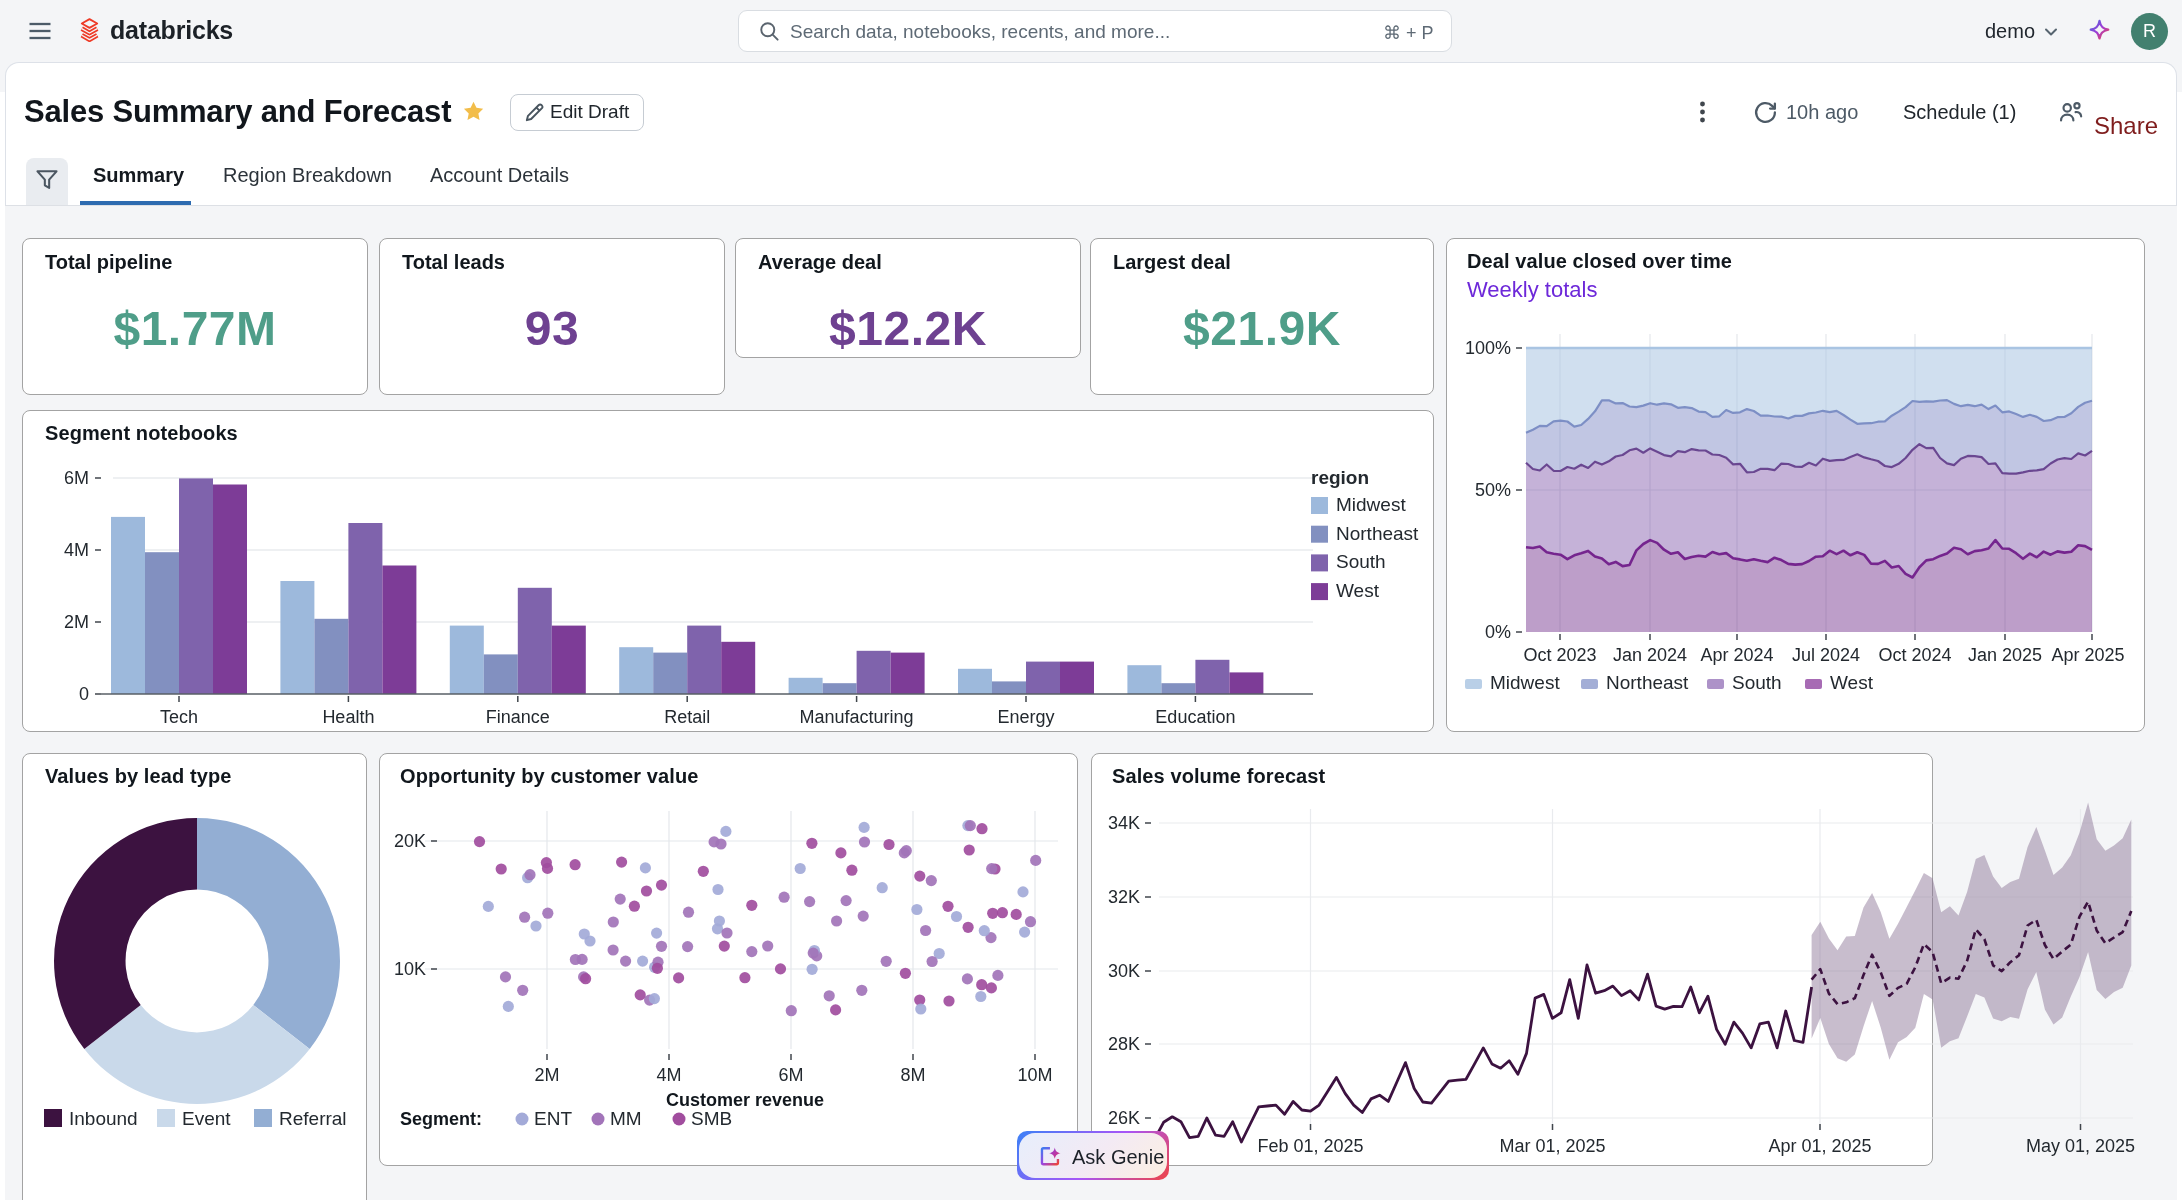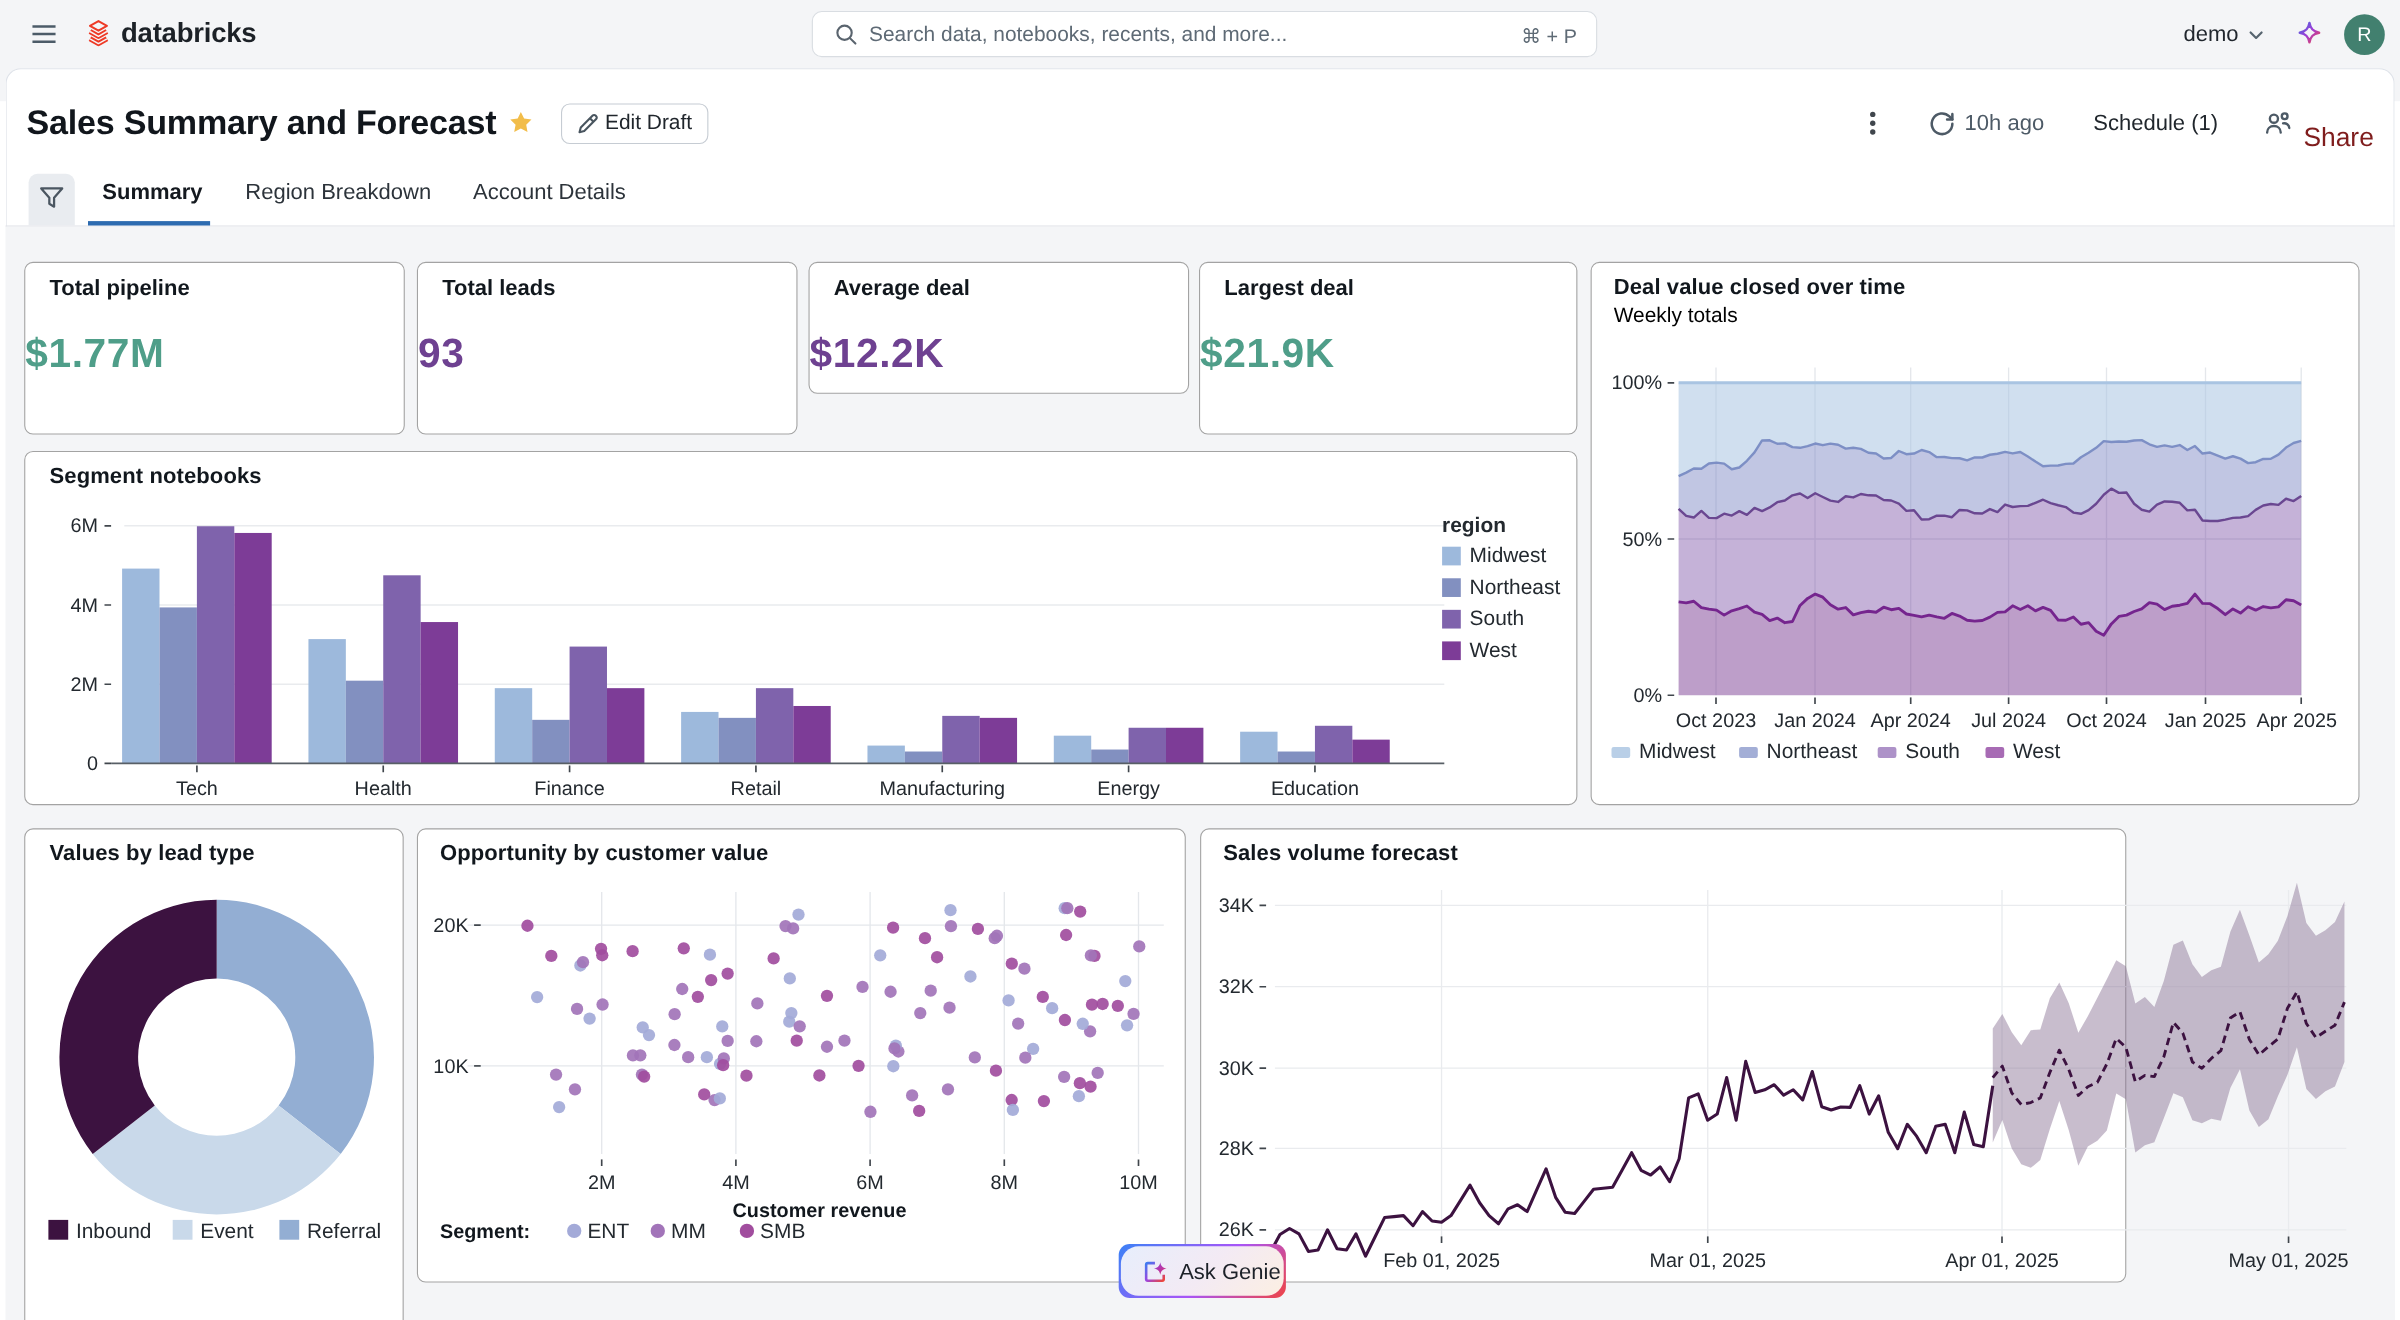--- a/index.html
+++ b/index.html
@@ -7,21 +7,21 @@
 .abs { position:absolute; }
 .topbar { position:absolute; left:0; top:0; width:2182px; height:92px; background:#f4f5f7; }
 .panel { position:absolute; left:5px; top:62px; width:2172px; height:1138px; background:#ffffff; border-radius:14px 14px 0 0; border:1px solid #dde1e8; border-bottom:none; box-sizing:border-box; }
 .canvas { position:absolute; left:5px; top:206px; width:2172px; height:994px; background:#f4f5f7; }
 .card { position:absolute; background:#ffffff; border:1px solid #a3a3a3; border-radius:8px; }
 .ctitle { position:absolute; left:22px; top:11px; font-size:20px; font-weight:bold; color:#11171d; letter-spacing:0.1px; }
 .ax { font-size:18px; fill:#23292f; }
 .axb { font-size:18px; font-weight:bold; fill:#11171d; }
 .lgt { font-size:19px; fill:#23292f; }
 .kpilabel { position:absolute; left:22px; top:12px; font-size:20px; font-weight:bold; color:#11171d; }
-.kpival { position:absolute; left:0; right:0; top:62px; text-align:left; font-size:37px; font-weight:bold; letter-spacing:0.5px; }
+.kpival { position:absolute; left:0; right:0; top:62px; text-align:center; font-size:48px; font-weight:bold; letter-spacing:0.5px; }
 .hairline { position:absolute; left:5px; top:205px; width:2172px; height:1px; background:#dde0e5; }
 </style>
 </head>
 <body>
 <div class="topbar"></div>
 
 <svg class="abs" style="left:29px;top:22px" width="22" height="18" viewBox="0 0 22 18">
   <g stroke="#4c5b68" stroke-width="2.3">
     <line x1="0.5" y1="2" x2="21.5" y2="2"></line>
     <line x1="0.5" y1="9" x2="21.5" y2="9"></line>
@@ -130,21 +130,21 @@
   <div class="kpilabel">Average deal</div>
   <div class="kpival" style="color:#6e4191">$12.2K</div>
 </div>
 <div class="card" style="left:1090px;top:238px;width:344px;height:157px">
   <div class="kpilabel">Largest deal</div>
   <div class="kpival" style="color:#4f9e89">$21.9K</div>
 </div>
 
 <div class="card" style="left:1446px;top:238px;width:699px;height:494px">
   <div class="ctitle" style="left:20px;top:11px">Deal value closed over time</div>
-  <div class="abs" style="left:20px;top:38px;font-size:19px;color:#000000">Weekly totals</div>
+  <div class="abs" style="left:20px;top:38px;font-size:22px;color:#6d28d9">Weekly totals</div>
   <div class="abs" style="left:0;top:0"><svg width="699" height="494" viewBox="0 0 699 494">
         <line x1="113" y1="95.0" x2="113" y2="393.0" stroke="#e4e7eb" stroke-width="1.2"></line>
         <line x1="203" y1="95.0" x2="203" y2="393.0" stroke="#e4e7eb" stroke-width="1.2"></line>
         <line x1="290" y1="95.0" x2="290" y2="393.0" stroke="#e4e7eb" stroke-width="1.2"></line>
         <line x1="379" y1="95.0" x2="379" y2="393.0" stroke="#e4e7eb" stroke-width="1.2"></line>
         <line x1="468" y1="95.0" x2="468" y2="393.0" stroke="#e4e7eb" stroke-width="1.2"></line>
         <line x1="558" y1="95.0" x2="558" y2="393.0" stroke="#e4e7eb" stroke-width="1.2"></line>
         <line x1="645" y1="95.0" x2="645" y2="393.0" stroke="#e4e7eb" stroke-width="1.2"></line>
         <line x1="79.0" y1="251.0" x2="645.0" y2="251.0" stroke="#e4e7eb" stroke-width="1.2"></line>
         <polygon points="79.0,393.0 79.0,308.2 85.9,309.0 92.8,307.6 99.7,313.3 106.6,314.7 113.5,315.7 120.4,320.2 127.3,316.3 134.2,314.3 141.1,311.9 148.0,317.5 154.9,319.6 161.8,325.2 168.7,322.9 175.6,327.1 182.5,326.0 189.4,311.4 196.3,305.0 203.2,301.1 210.1,303.9 217.0,310.7 224.0,314.8 230.9,313.3 237.8,320.0 244.7,318.0 251.6,316.7 258.5,317.6 265.4,313.0 272.3,315.3 279.2,314.1 286.1,319.2 293.0,320.4 299.9,321.8 306.8,320.2 313.7,321.8 320.6,323.1 327.5,318.7 334.4,321.1 341.3,324.9 348.2,325.6 355.1,325.1 362.0,322.0 368.9,317.7 375.8,317.3 382.7,311.7 389.6,315.1 396.5,311.7 403.4,316.3 410.3,313.2 417.2,315.9 424.1,324.8 431.0,324.9 437.9,321.9 444.8,328.5 451.7,327.0 458.6,334.9 465.5,338.5 472.4,328.2 479.3,321.4 486.2,320.2 493.1,316.9 500.0,314.5 507.0,308.8 513.9,310.2 520.8,315.2 527.7,312.1 534.6,311.2 541.5,309.5 548.4,301.1 555.3,309.5 562.2,309.8 569.1,314.2 576.0,319.8 582.9,314.6 589.8,318.3 596.7,312.6 603.6,315.7 610.5,312.4 617.4,313.6 624.3,312.7 631.2,306.2 638.1,307.1 645.0,310.9 645.0,393.0" fill="#6f2b89" fill-opacity="0.46"></polygon>

